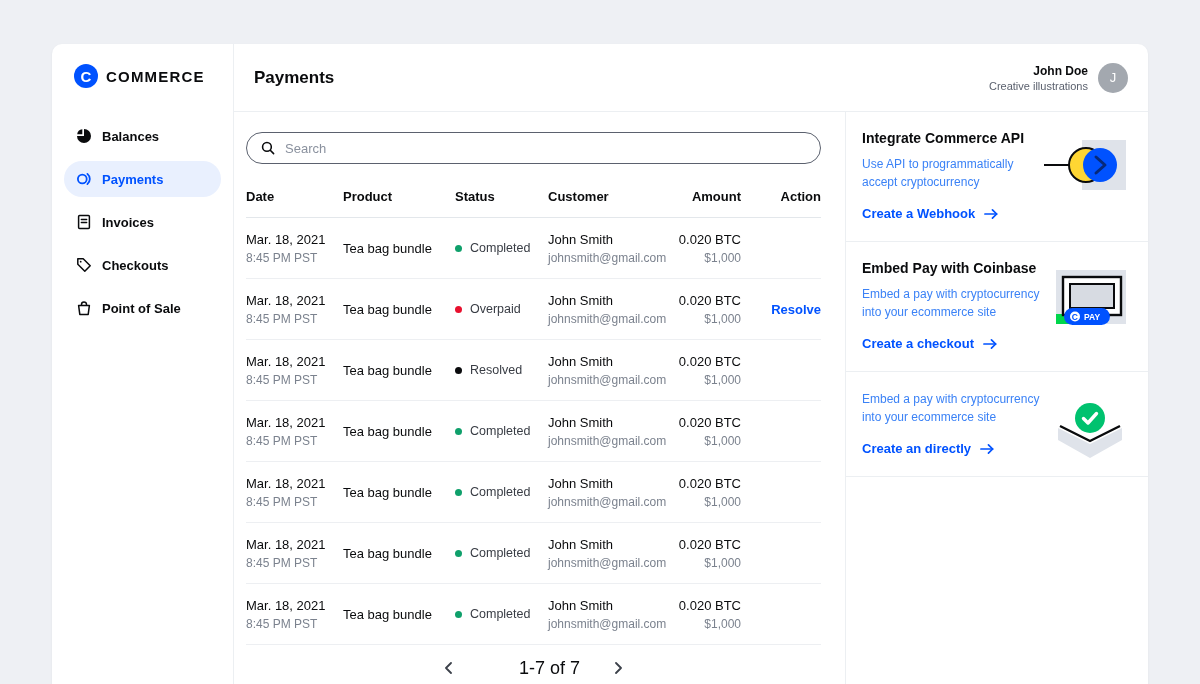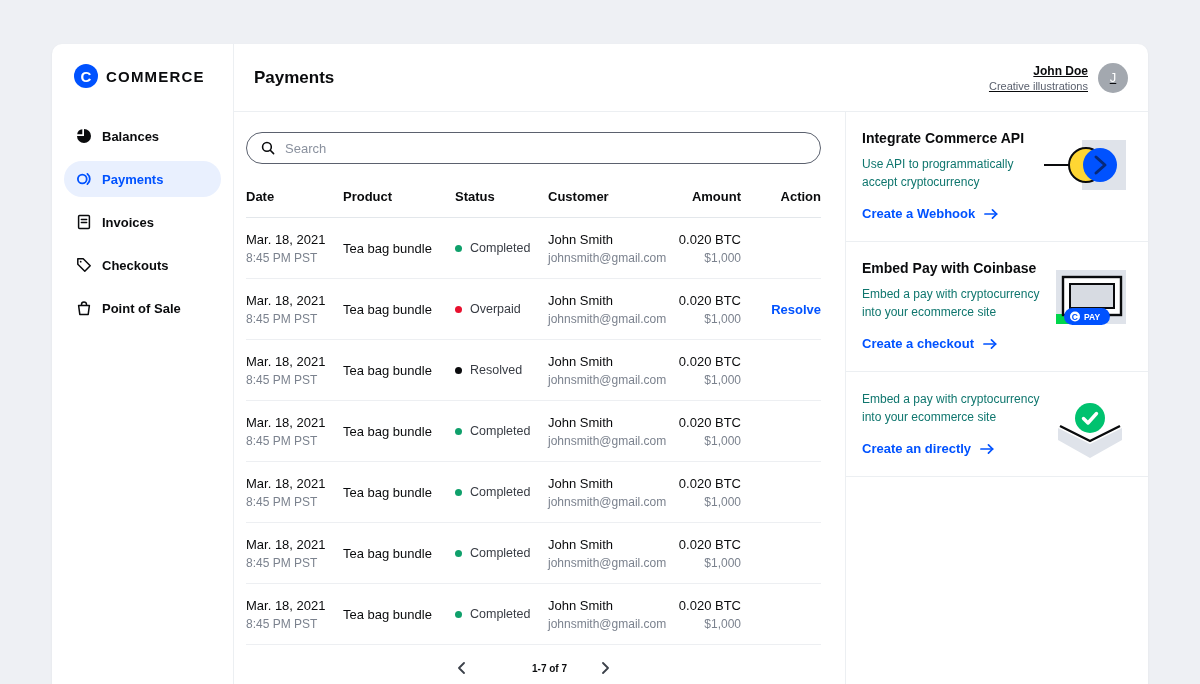--- a/index.html
+++ b/index.html
@@ -25,21 +25,21 @@
   .nav { display:flex; flex-direction:column; gap:7px; padding:0 12px; }
   .nav-item { display:flex; align-items:center; gap:10px; height:36px; padding:0 12px;
     border-radius:18px; font-size:13px; font-weight:bold; color:#0a0b0d; cursor:pointer; }
   .nav-item svg { width:16px; height:16px; flex:none; }
   .nav-item.active { background:#e9f0fe; color:#0052FF; }
   
   .main { flex:1; display:flex; flex-direction:column; min-width:0; }
   .header { height:68px; flex:none; border-bottom:1px solid #eceff2;
     display:flex; align-items:center; justify-content:space-between; padding:0 20px; }
   .page-title { font-size:17px; font-weight:bold; }
-  .user { display:flex; align-items:center; gap:10px; cursor:pointer;text-decoration:underline; }
+  .user { display:flex; align-items:center; gap:10px; cursor:pointer; }
   .user-text { text-align:right; }
   .user-name { font-size:12px; font-weight:bold; }
   .user-sub { font-size:11px; color:#5b616e; margin-top:2px; }
   .avatar { width:30px; height:30px; border-radius:50%; background:#a3a8af; color:#fff;
     font-size:13px; display:flex; align-items:center; justify-content:center; }
   .body { flex:1; display:flex; min-height:0; }
   
   .table-area { flex:1; min-width:0; padding:0 24px 0 12px; display:flex; flex-direction:column; }
   .search-wrap { margin-top:20px; position:relative; }
   .search-input { width:100%; height:32px; border:1px solid #5b616e; border-radius:16px;
@@ -49,27 +49,27 @@
   .t-head, .t-row { display:grid; grid-template-columns:97px 112px 93px minmax(0,1fr) 90px 80px; align-items:center; }
   .t-head { height:42px; margin-top:12px; border-bottom:1px solid #e3e7eb;
     font-size:13px; font-weight:bold; }
   .t-row { height:61px; border-bottom:1px solid #edeff2; font-size:13px; }
   .col-amount, .col-action { text-align:right; }
   .sub { color:#7b828e; font-size:12px; margin-top:4px; }
   .status { display:flex; align-items:center; gap:8px; color:#383c44; font-size:12.5px; }
   .dot { width:7px; height:7px; border-radius:50%; flex:none; }
   .resolve-link { color:#0052FF; font-weight:bold; font-size:13px; cursor:pointer; }
   .pagination { height:46px; flex:none; display:flex; align-items:center; justify-content:center; gap:34px; }
-  .page-label { font-size:10px; font-weight:bold;margin-left:32px; }
+  .page-label { font-size:18px; font-weight:normal;margin-left:32px; }
   .pg-btn { cursor:pointer; display:flex; align-items:center; }
   
   .right-panel { width:303px; flex:none; border-left:1px solid #eceff2; }
   .promo { position:relative; padding:18px 16px 20px; border-bottom:1px solid #eceff2; }
   .promo-title { font-size:14px; font-weight:bold; margin-bottom:9px; }
-  .promo-desc { font-size:12px; color:#0f766e; line-height:1.5; max-width:180px; margin-bottom:15px; }
+  .promo-desc { font-size:12px; color:#3b82f6; line-height:1.5; max-width:180px; margin-bottom:15px; }
   .promo-link { display:flex; align-items:center; gap:9px; color:#0052FF; font-size:13px; font-weight:bold; cursor:pointer; }
   .promo-art { position:absolute; right:20px; top:26px; }
   svg text { font-family:"Liberation Sans", sans-serif; }
 </style>
 </head>
 <body>
 
 <div class="card">
 
   <div class="sidebar">

